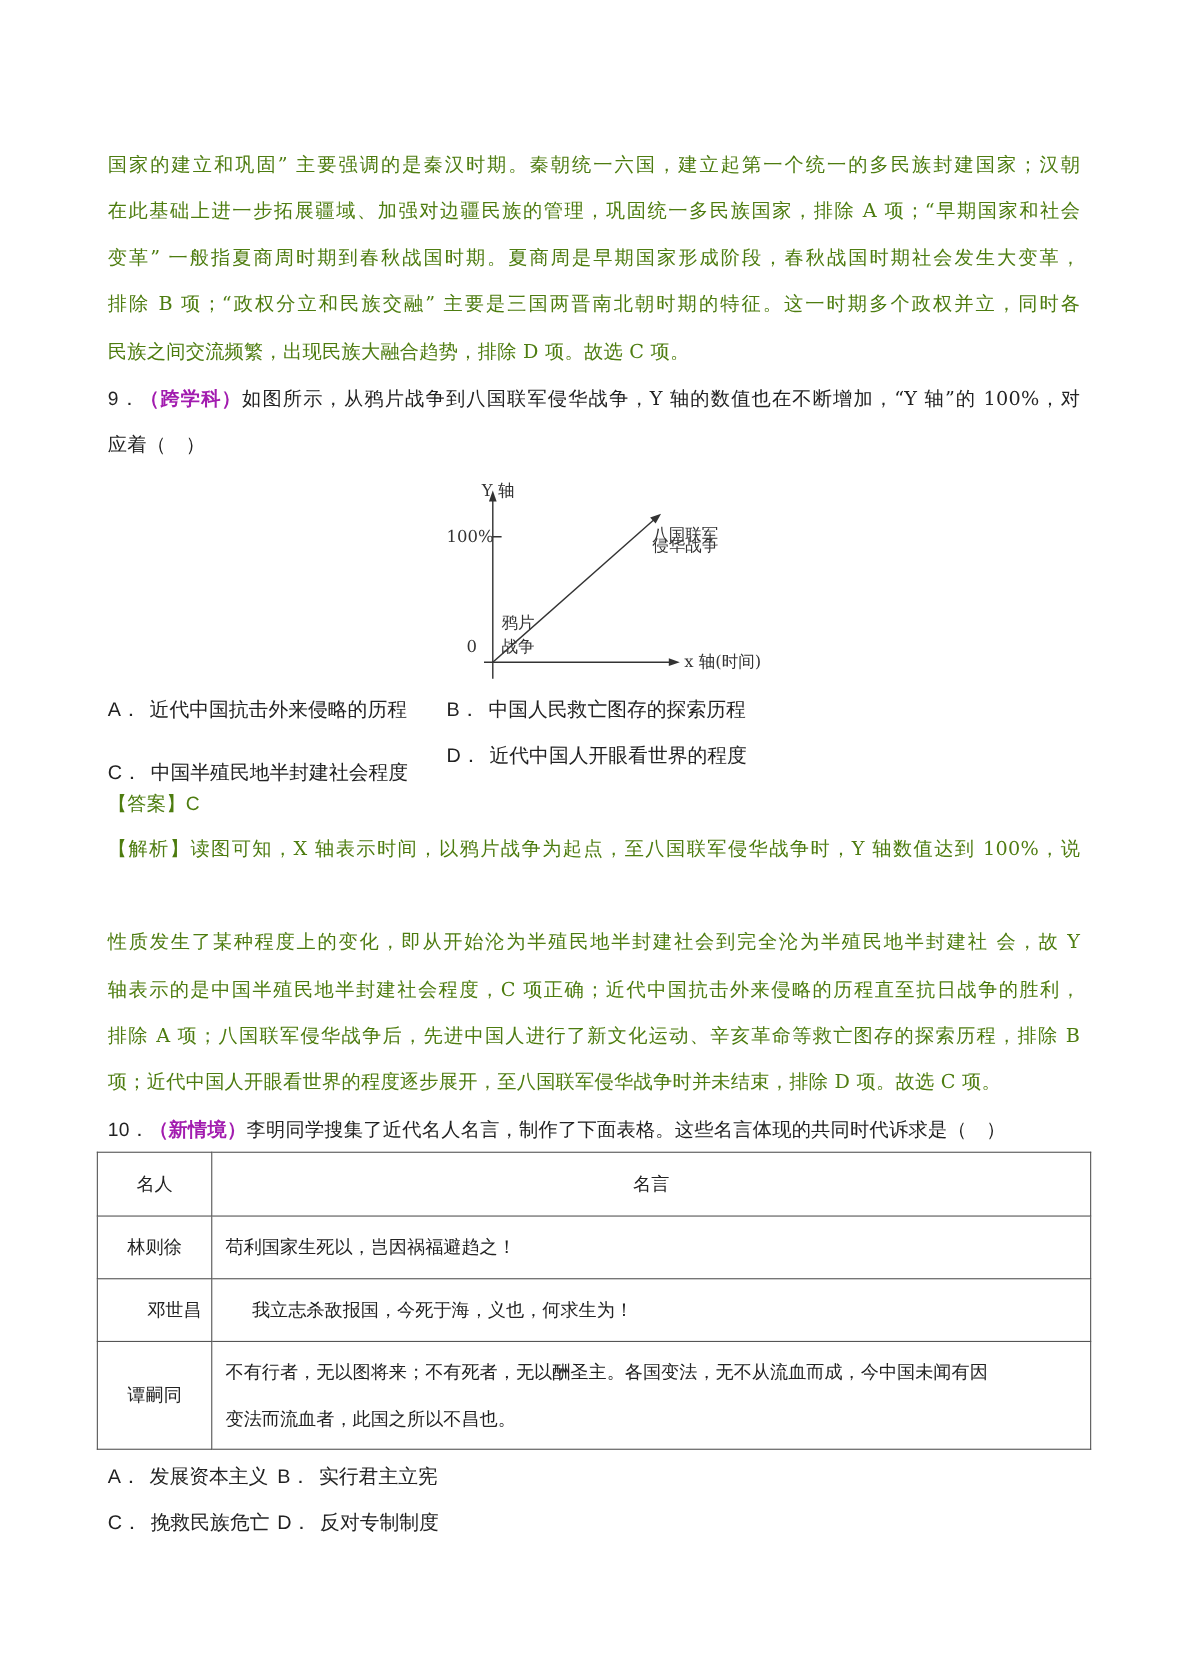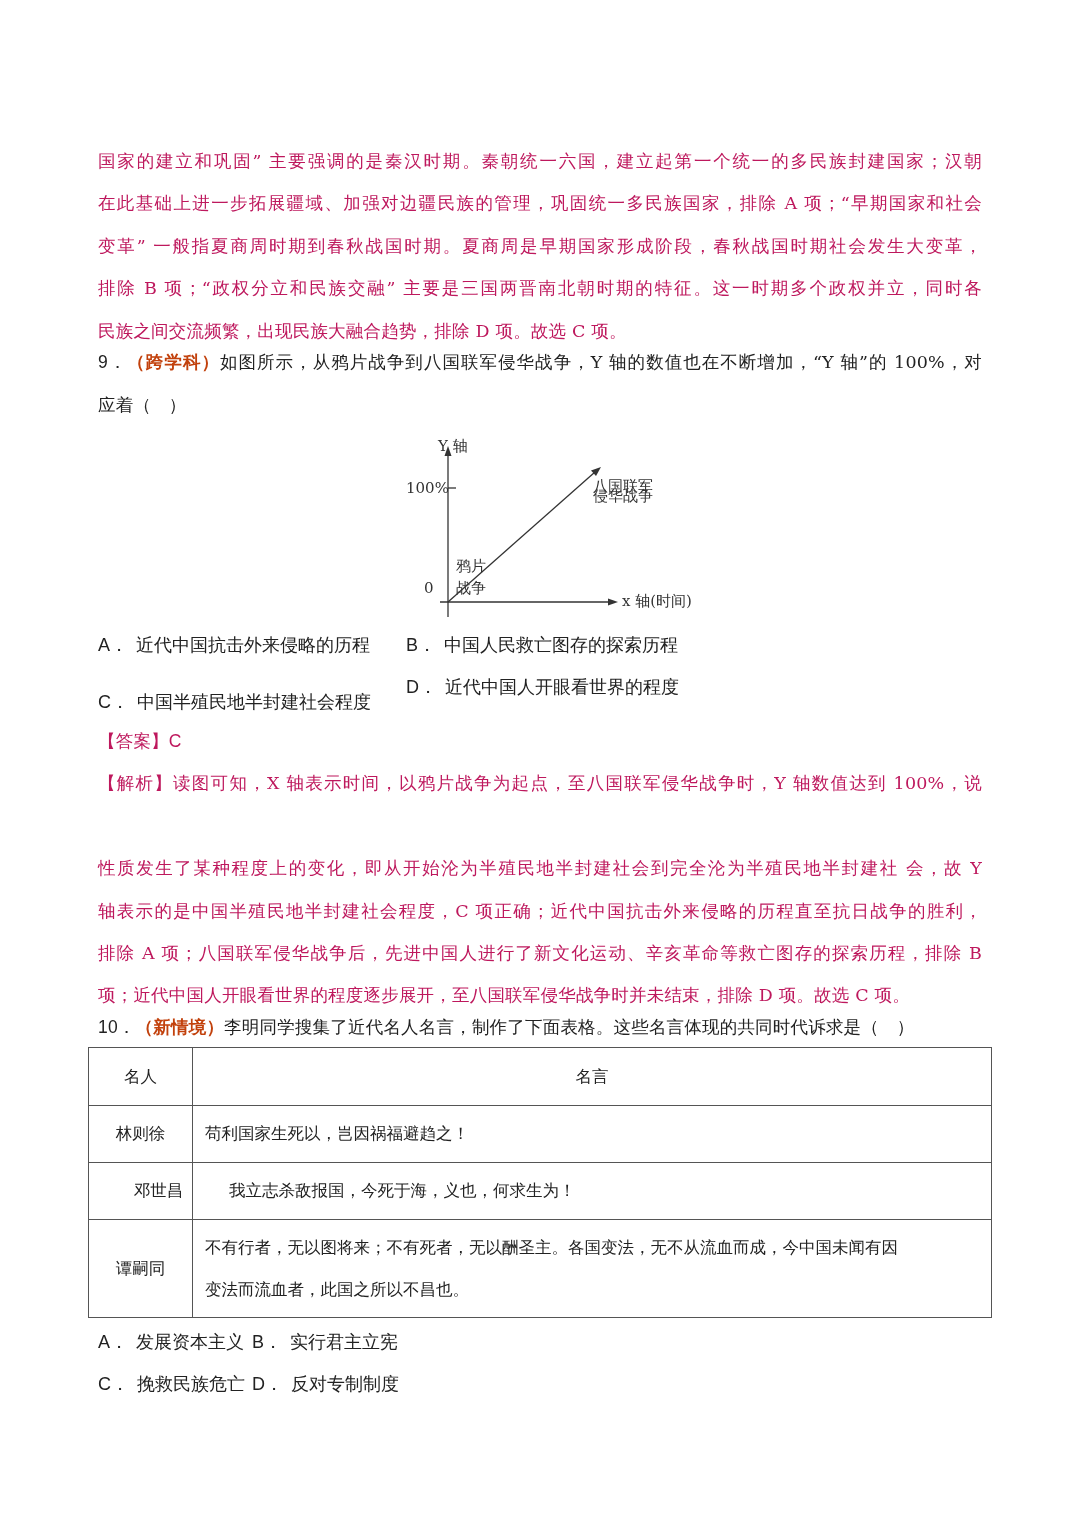--- a/index.html
+++ b/index.html
@@ -7,22 +7,22 @@
     width: 1080px; height: 1526px; position: relative; overflow: hidden;
     font-family: "DejaVu Serif", "Liberation Serif", serif;
     color: #222;
   }
   .page { position: absolute; left: 0; top: 0; width: 1080px; height: 1526px; }
   .line {
     position: absolute; left: 98px; width: 884px;
     font-size: 17.5px; line-height: 24px; white-space: nowrap;
     letter-spacing: 0.2px;
   }
-  .red { color: #be185d; margin-top: 11px; }
-  .blue { color: #c2410c; font-weight: bold; }
+  .red { color: #4d7c0f; }
+  .blue { color: #a21caf; font-weight: bold; }
   .sans { font-family: "Liberation Sans", "DejaVu Sans", sans-serif; }
   .justify { text-align: justify; text-align-last: justify; }
   .opt { position: absolute; font-size: 18px; line-height: 24px; white-space: nowrap; color: #222; }
   .opt .letter { font-family: "Liberation Sans", sans-serif; margin-right: 8px; }
 
   
   .chart { position: absolute; left: 400px; top: 432px; width: 320px; height: 190px; }
   .chart svg { position: absolute; left: 0; top: 0; }
   .chart-label { position: absolute; font-size: 15px; line-height: 20px; color: #333; white-space: nowrap; font-family: "DejaVu Serif", serif; }
 

